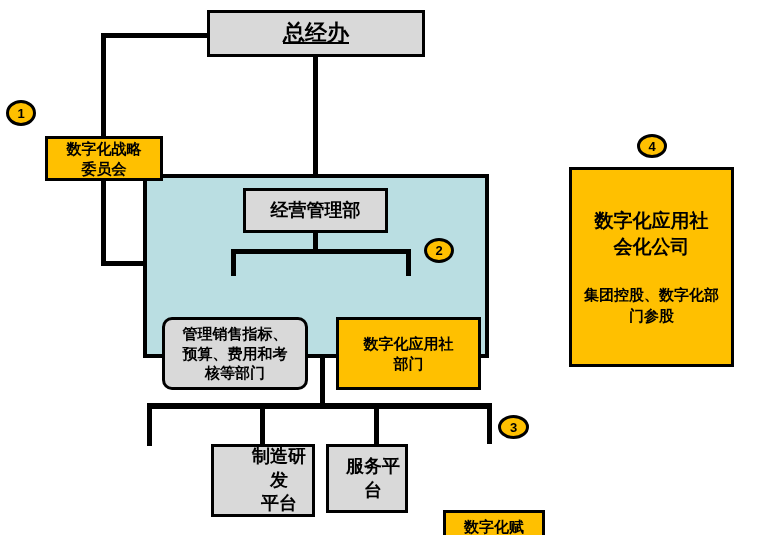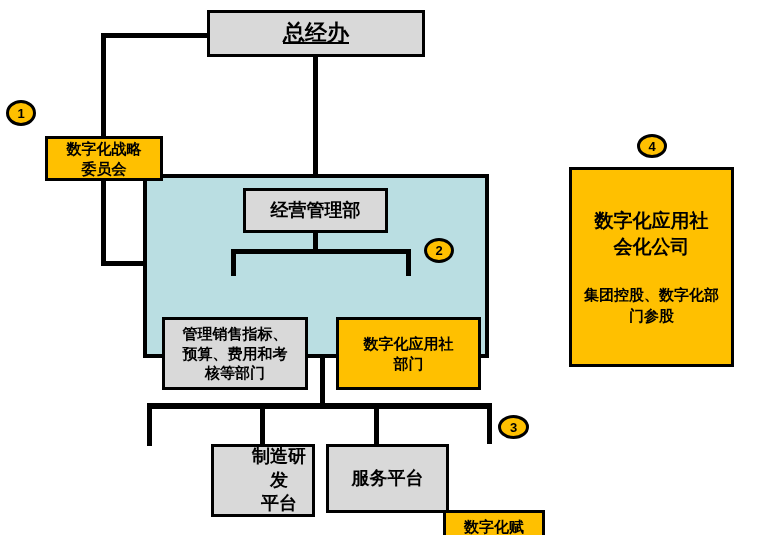--- a/index.html
+++ b/index.html
@@ -84,39 +84,39 @@
 
   <div class="group" style="left:143px; top:174px; width:346px; height:184px;"></div>
 
   <div class="node gray fs19" style="left:207px; top:10px; width:218px; height:47px;">总经办</div>
 
   <div class="node orange fs15" style="left:45px; top:93px; width:118px; height:45px;">数字化战略
 委员会</div>
 
   <div class="node gray fs18" style="left:243px; top:188px; width:145px; height:45px;">经营管理部</div>
 
-  <div class="node gray fs15" style="left:162px; top:274px; width:146px; height:73px;">管理销售指标、
+  <div class="node gray fs15" style="left:162px; top:274px; width:146px; height:73px;border-radius:10px;">管理销售指标、
 预算、费用和考
 核等部门</div>
 
   <div class="node orange fs15" style="left:336px; top:274px; width:145px; height:73px;">数字化应用社
 部门</div>
 
   <div class="node orange company" style="left:569px; top:167px; width:165px; height:200px;">
     <div class="title">数字化应用社
 会化公司</div>
     <div class="subtitle">集团控股、数字化部
 门参股</div>
   </div>
 
 
   <div class="node gray fs18" style="left:211px; top:444px; width:104px; height:73px;padding-left:32px;">制造研发
 平台</div>
 
-  <div class="node gray fs18" style="left:326px; top:444px; width:123px; height:69px;">服务平台</div>
+  <div class="node gray fs18" style="left:326px; top:444px; width:82px; height:69px;padding-left:12px;">服务平台</div>
 
   <div class="node orange fs15" style="left:443px; top:467px; width:102px; height:73px;">数字化赋
 能的数字
 化部门</div>
 
   <div class="badge" style="left:6px; top:100px; width:30px; height:26px;">1</div>
 
   <div class="badge" style="left:424px; top:238px; width:30px; height:25px;">2</div>
 
   <div class="badge" style="left:498px; top:415px; width:31px; height:24px;">3</div>

